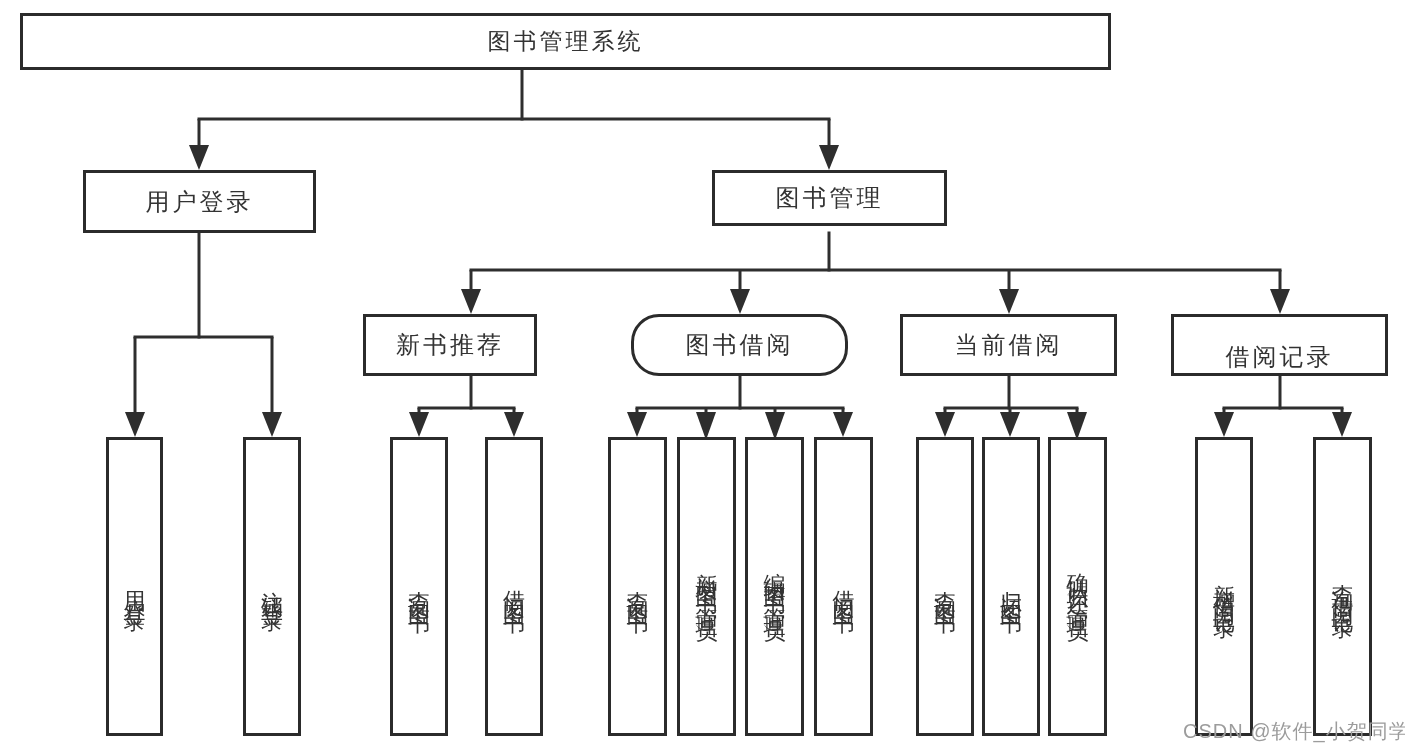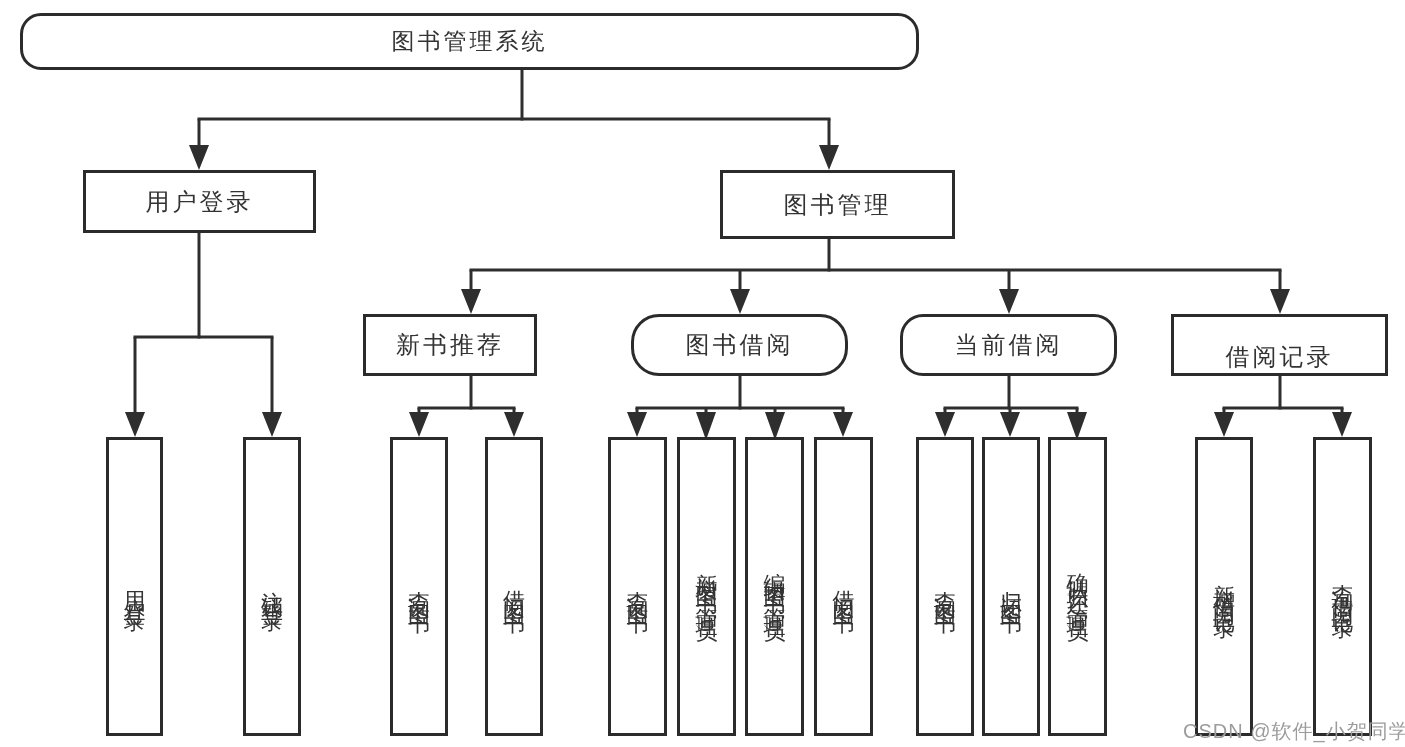--- a/index.html
+++ b/index.html
@@ -30,26 +30,26 @@
   .node.root-box { font-size: 23px; }
   .node.v span {
     writing-mode: vertical-rl;
     text-orientation: mixed;
     font-size: 22px;
     letter-spacing: 7px;
     line-height: 1;
     white-space: nowrap;
   }
   
-  .root-box   { left: 20px;   top: 13px;  width: 899px; height: 57px; border-radius: 21px; }
+  .root-box   { left: 20px;   top: 13px;  width: 1091px; height: 57px; }
   .n-ulogin   { left: 83px;   top: 170px; width: 233px;  height: 63px; }
-  .n-bmgmt    { left: 712px;  top: 170px; width: 235px;  height: 69px; margin-left: 8px; }
+  .n-bmgmt    { left: 712px;  top: 170px; width: 235px;  height: 56px; }
   .n-newb     { left: 363px;  top: 314px; width: 174px;  height: 62px; }
   .n-borrow   { left: 631px;  top: 314px; width: 217px;  height: 62px; border-radius: 28px; }
-  .n-current  { left: 900px;  top: 314px; width: 217px;  height: 62px; border-radius: 23px; }
+  .n-current  { left: 900px;  top: 314px; width: 217px;  height: 62px; }
   .n-records  { left: 1171px; top: 314px; width: 217px;  height: 62px; align-items: flex-end; }
   .leaf { top: 437px; height: 299px; }
   .l-ul-login   { left: 106px;  width: 57px; }
   .l-ul-logout  { left: 243px;  width: 58px; }
   .l-nb-query   { left: 390px;  width: 58px; }
   .l-nb-borrow  { left: 485px;  width: 58px; }
   .l-bb-query   { left: 608px;  width: 59px; }
   .l-bb-add     { left: 677px;  width: 59px; }
   .l-bb-edit    { left: 745px;  width: 59px; }
   .l-bb-borrow  { left: 814px;  width: 59px; }

